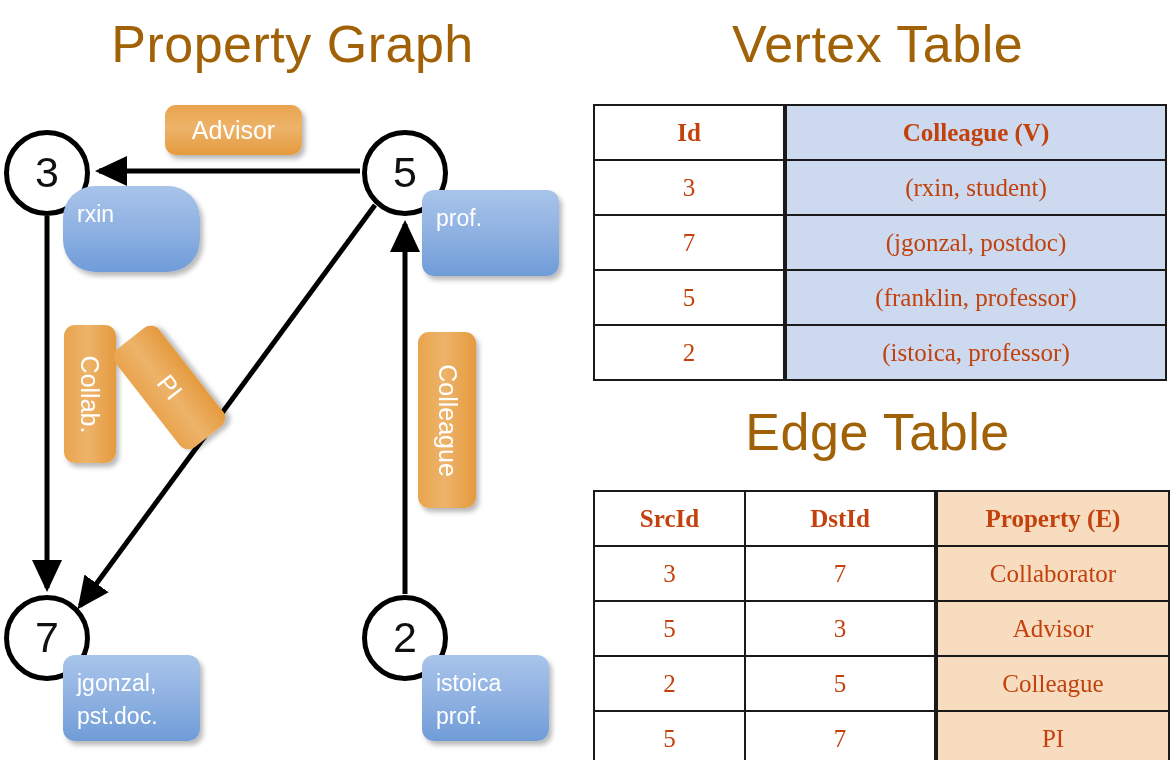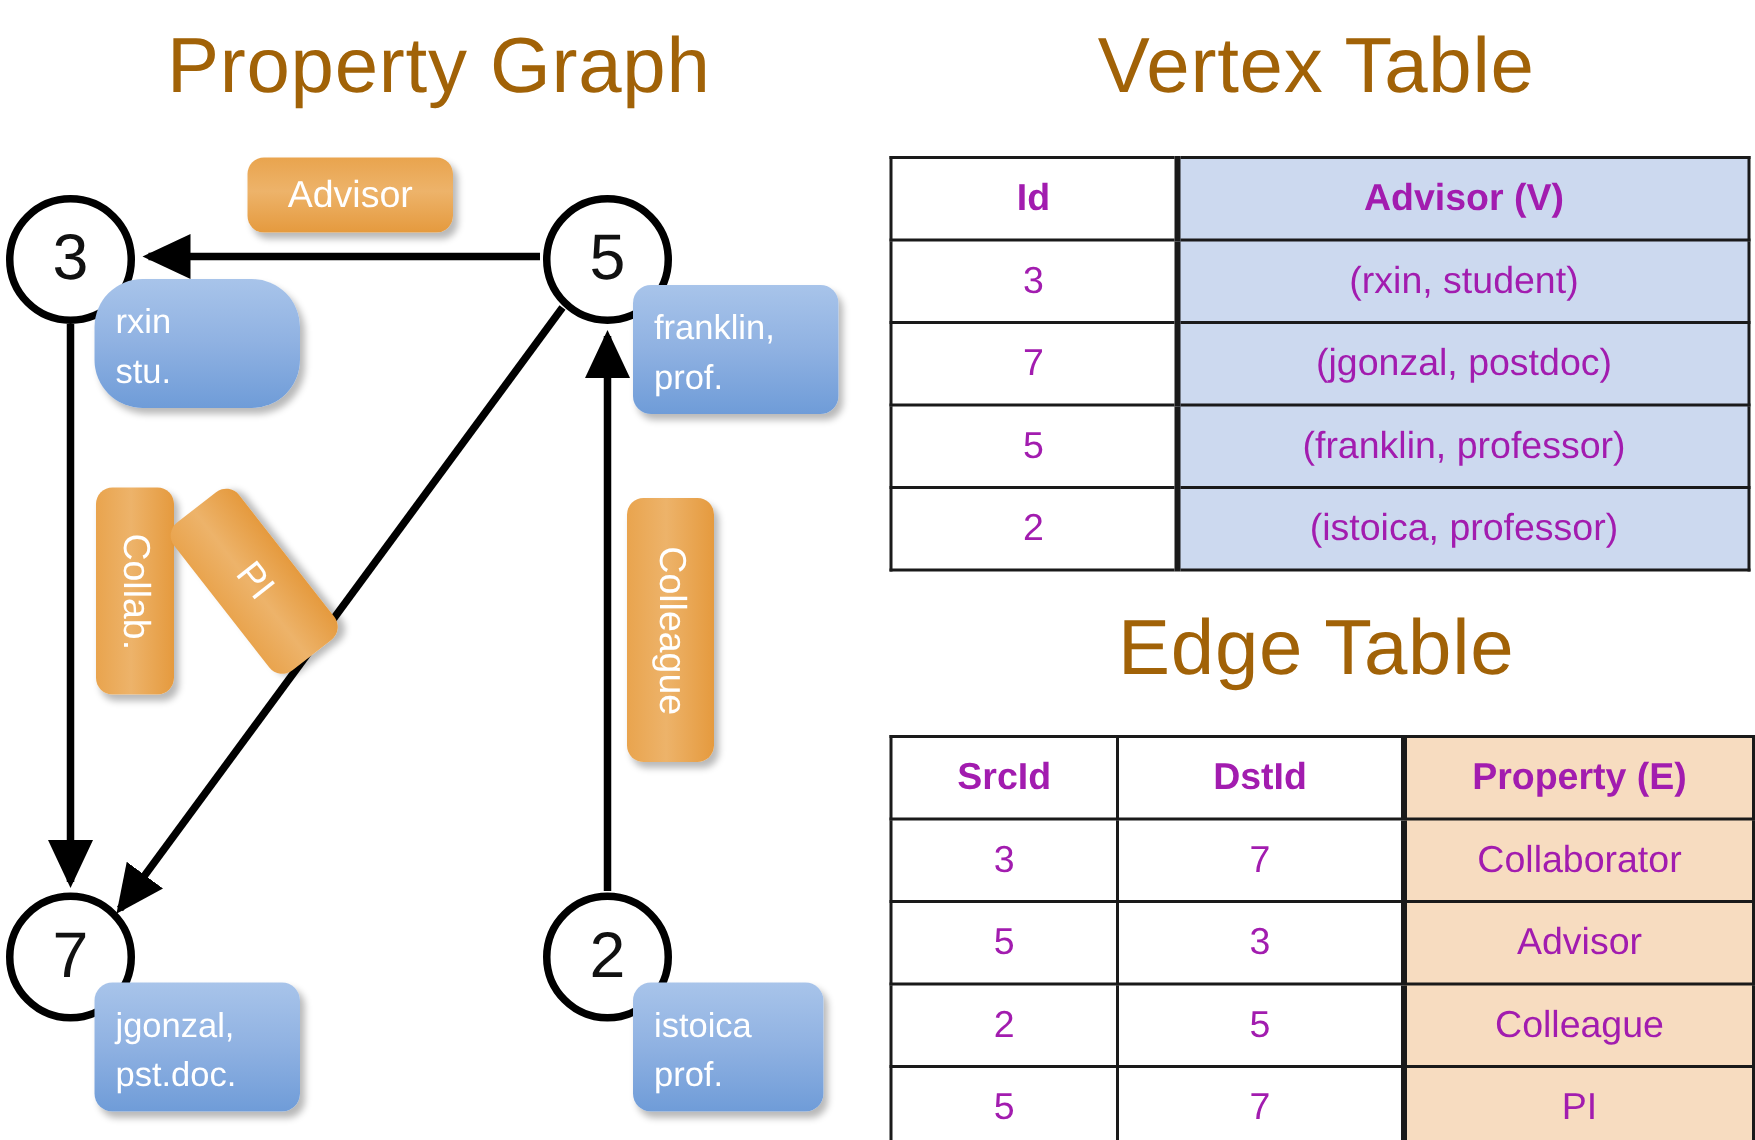--- a/index.html
+++ b/index.html
@@ -97,24 +97,24 @@
 
   
   table.data-table {
     position: absolute;
     border-collapse: collapse;
     table-layout: fixed;
   }
   table.data-table td, table.data-table th {
     border: 2px solid #1a1a1a;
     text-align: center;
-    font-family: Liberation Sans, sans-serif;
+    font-family: Liberation Serif, serif;
     font-weight: 300;
     font-size: 25px;
-    color: #a21caf;
+    color: #c2410c;
     padding: 0;
   }
   table.data-table th {
     font-weight: bold;
     font-size: 25px;
   }
 
   #vertex-table { left: 593px; top: 104px; width: 574px; }
   #vertex-table th, #vertex-table td { height: 53px; }
   #vertex-table .col-id   { width: 188px; background: #ffffff; }
@@ -159,25 +159,23 @@
   </div>
   <div class="node-circle" style="left:4px;  top:595px;">
     <span>7</span>
   </div>
   <div class="node-circle" style="left:362px; top:595px;">
     <span>2</span>
   </div>
 
   <div class="prop-box" style="left:63px; top:186px; width:137px; height:86px;border-radius:32px;">
     <div>rxin</div>
-    <div>stu.</div>
   </div>
 
   <div class="prop-box" style="left:422px; top:190px; width:137px; height:86px;">
-    <div>franklin,</div>
     <div>prof.</div>
   </div>
 
   <div class="prop-box" style="left:63px; top:655px; width:137px; height:86px;">
     <div>jgonzal,</div>
     <div>pst.doc.</div>
   </div>
 
   <div class="prop-box" style="left:422px; top:655px; width:127px; height:86px;">
     <div>istoica</div>
@@ -200,21 +198,21 @@
   <div class="edge-label" style="left:418px; top:332px; width:58px; height:176px;">
     <span class="rot90">Colleague</span>
   </div>
 
 </div>
 
 <table class="data-table" id="vertex-table">
   <thead>
     <tr>
       <th class="col-id">Id</th>
-      <th class="col-prop">Advisor (V)</th>
+      <th class="col-prop">Colleague (V)</th>
     </tr>
   </thead>
   <tbody>
     <tr>
       <td class="col-id">3</td>
       <td class="col-prop">(rxin, student)</td>
     </tr>
     <tr>
       <td class="col-id">7</td>
       <td class="col-prop">(jgonzal, postdoc)</td>

